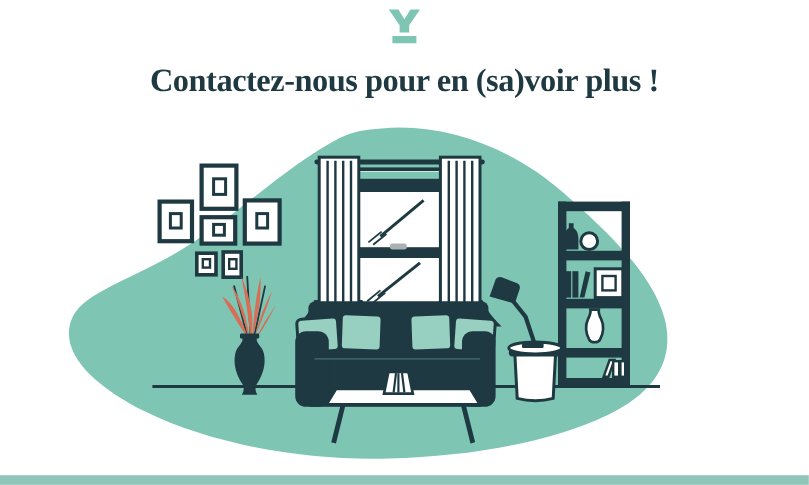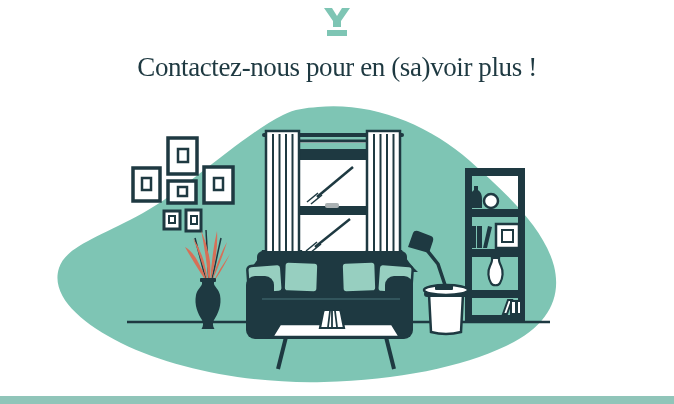--- a/index.html
+++ b/index.html
@@ -7,21 +7,21 @@
     width:674px;height:404px;position:relative;overflow:hidden;
     background:#ffffff;
     font-family:"Liberation Sans", sans-serif;
   }
   .brand-icon{position:absolute;left:321px;top:7px;width:32px;height:32px;}
   .brand-icon path{fill:var(--teal);}
   h1.headline{
     position:absolute;left:0;top:52px;width:674px;margin:0;
     text-align:center;
     font-family:"Liberation Serif","DejaVu Serif",serif;
-    font-weight:400;font-size:27px;letter-spacing:-0.4px;
+    font-weight:700;font-size:27px;letter-spacing:-0.4px;
     color:var(--dark);
   }
   .scene{position:absolute;left:0;top:100px;width:674px;height:296px;}
   .bottom-bar{position:absolute;left:0;bottom:0;width:674px;height:8px;background:var(--teal-muted);}
 
   
   .ink{fill:var(--dark);}
   .paper{fill:#ffffff;}
   .blob{fill:var(--teal);}
   .coral{fill:var(--coral);}

